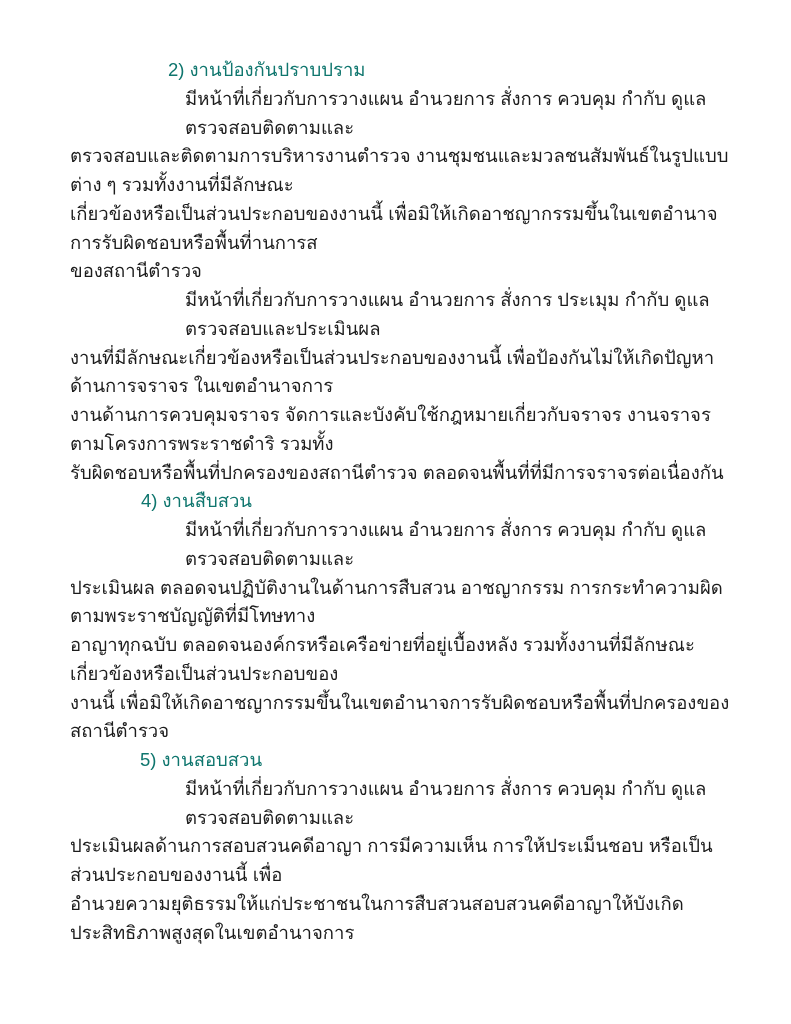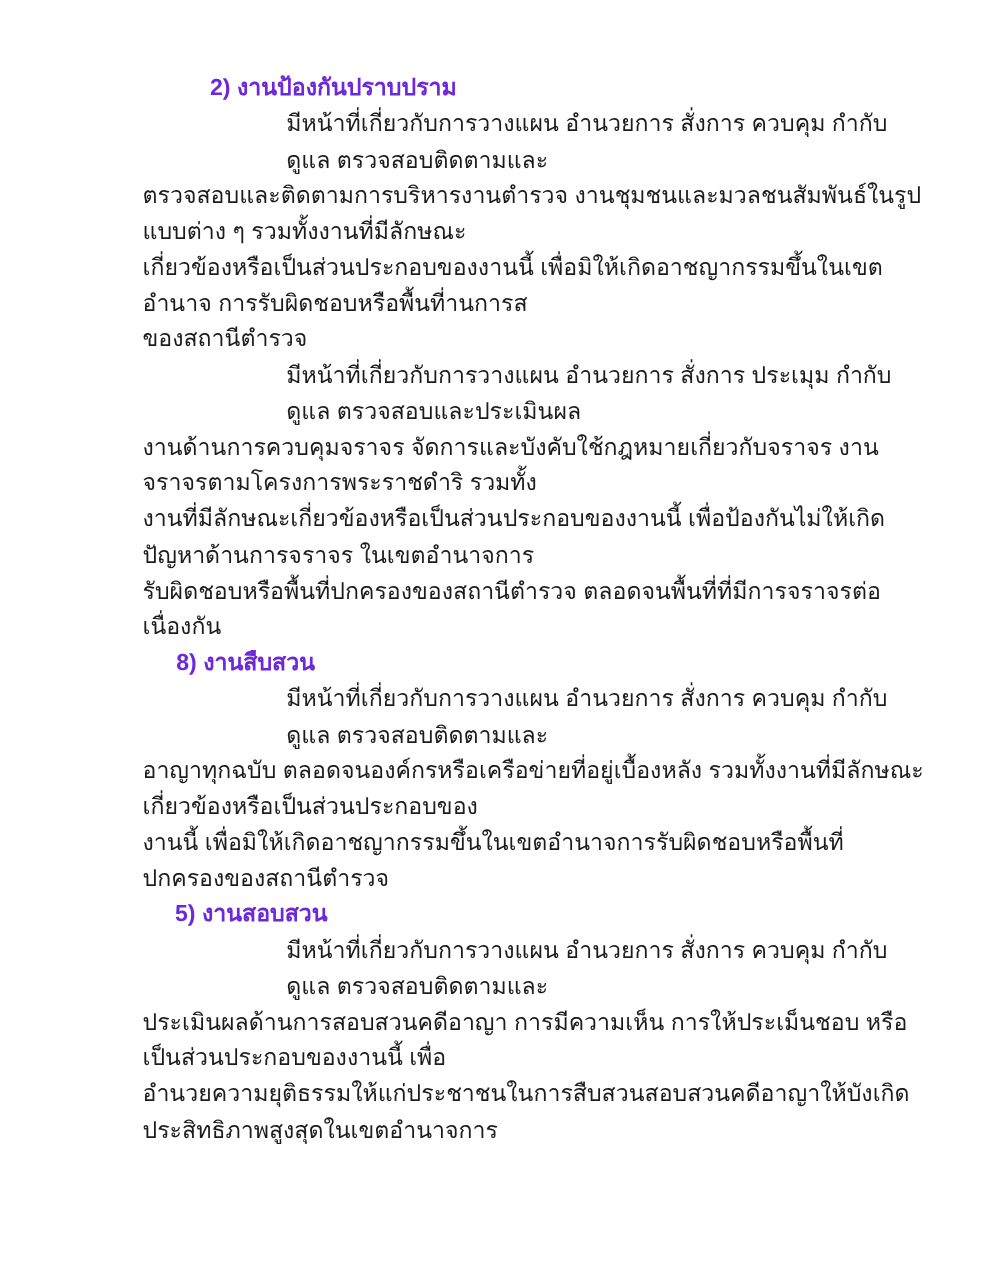--- a/index.html
+++ b/index.html
@@ -21,52 +21,53 @@
     position: absolute;
     top: 56px;
     left: 70px;
     right: 52px;
     color: #1c1c1c;
     font-size: 18.5px;
     line-height: 28.75px;
   }
   .section { margin: 0; padding: 0; }
   .heading {
-    color: #6d28d9;
-    font-weight: 700;
+    color: #0f766e;
+    font-weight: 400;
   }
   
   .section:nth-of-type(1) .heading { padding-left: 98px; }
   .section:nth-of-type(2) .heading { padding-left: 85px; }
   .section:nth-of-type(3) .heading { padding-left: 71px; }
   .section:nth-of-type(4) .heading { padding-left: 70px; }
-  .line { white-space: normal; margin-left: 44px; }
+  .line { white-space: normal; }
   .line.first { padding-left: 115px; }
 </style>
 </head>
 <body>
 
 <div class="page">
   <div class="content" id="content">
       <div class="section">
         <div class="heading">2) งานป้องกันปราบปราม</div>
         <div class="line first">มีหน้าที่เกี่ยวกับการวางแผน อำนวยการ สั่งการ ควบคุม กำกับ ดูแล ตรวจสอบติดตามและ</div>
         <div class="line">ตรวจสอบและติดตามการบริหารงานตำรวจ งานชุมชนและมวลชนสัมพันธ์ในรูปแบบต่าง ๆ รวมทั้งงานที่มีลักษณะ</div>
         <div class="line">เกี่ยวข้องหรือเป็นส่วนประกอบของงานนี้ เพื่อมิให้เกิดอาชญากรรมขึ้นในเขตอำนาจ การรับผิดชอบหรือพื้นที่านการส</div>
         <div class="line">ของสถานีตำรวจ</div>
       </div>
       <div class="section">
         <div class="line first">มีหน้าที่เกี่ยวกับการวางแผน อำนวยการ สั่งการ ประเมุม กำกับ ดูแล ตรวจสอบและประเมินผล</div>
+        <div class="line">งานที่มีลักษณะเกี่ยวข้องหรือเป็นส่วนประกอบของงานนี้ เพื่อป้องกันไม่ให้เกิดปัญหาด้านการจราจร ในเขตอำนาจการ</div>
         <div class="line">งานด้านการควบคุมจราจร จัดการและบังคับใช้กฎหมายเกี่ยวกับจราจร งานจราจรตามโครงการพระราชดำริ รวมทั้ง</div>
-        <div class="line">งานที่มีลักษณะเกี่ยวข้องหรือเป็นส่วนประกอบของงานนี้ เพื่อป้องกันไม่ให้เกิดปัญหาด้านการจราจร ในเขตอำนาจการ</div>
         <div class="line">รับผิดชอบหรือพื้นที่ปกครองของสถานีตำรวจ ตลอดจนพื้นที่ที่มีการจราจรต่อเนื่องกัน</div>
       </div>
       <div class="section">
-        <div class="heading">8) งานสืบสวน</div>
+        <div class="heading">4) งานสืบสวน</div>
         <div class="line first">มีหน้าที่เกี่ยวกับการวางแผน อำนวยการ สั่งการ ควบคุม กำกับ ดูแล ตรวจสอบติดตามและ</div>
+        <div class="line">ประเมินผล ตลอดจนปฏิบัติงานในด้านการสืบสวน อาชญากรรม การกระทำความผิดตามพระราชบัญญัติที่มีโทษทาง</div>
         <div class="line">อาญาทุกฉบับ ตลอดจนองค์กรหรือเครือข่ายที่อยู่เบื้องหลัง รวมทั้งงานที่มีลักษณะเกี่ยวข้องหรือเป็นส่วนประกอบของ</div>
         <div class="line">งานนี้ เพื่อมิให้เกิดอาชญากรรมขึ้นในเขตอำนาจการรับผิดชอบหรือพื้นที่ปกครองของสถานีตำรวจ</div>
       </div>
       <div class="section">
         <div class="heading">5) งานสอบสวน</div>
         <div class="line first">มีหน้าที่เกี่ยวกับการวางแผน อำนวยการ สั่งการ ควบคุม กำกับ ดูแล ตรวจสอบติดตามและ</div>
         <div class="line">ประเมินผลด้านการสอบสวนคดีอาญา การมีความเห็น การให้ประเม็นชอบ หรือเป็นส่วนประกอบของงานนี้ เพื่อ</div>
         <div class="line">อำนวยความยุติธรรมให้แก่ประชาชนในการสืบสวนสอบสวนคดีอาญาให้บังเกิดประสิทธิภาพสูงสุดในเขตอำนาจการ</div>
       </div>
     </div>

